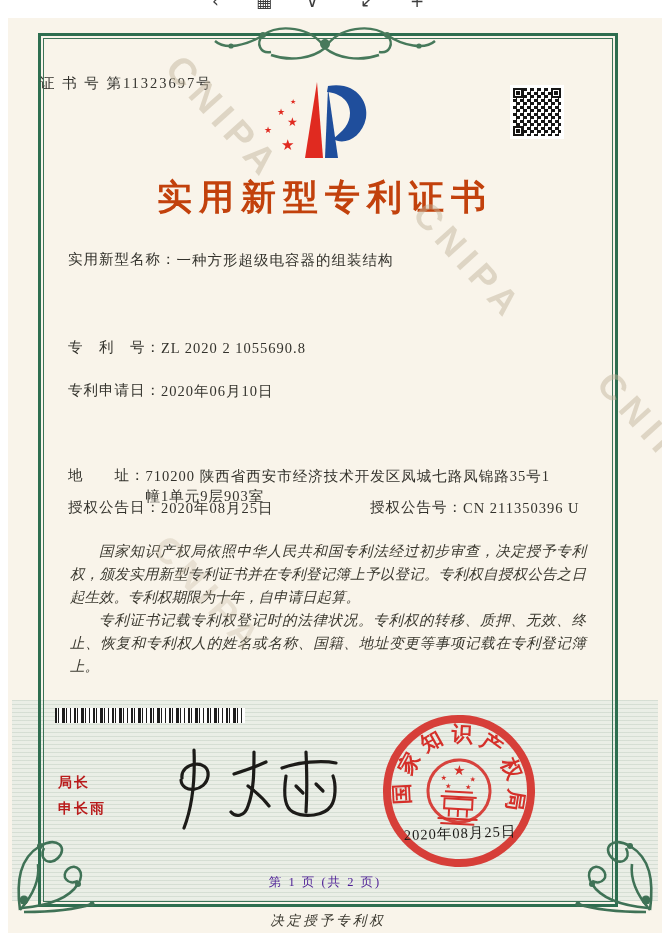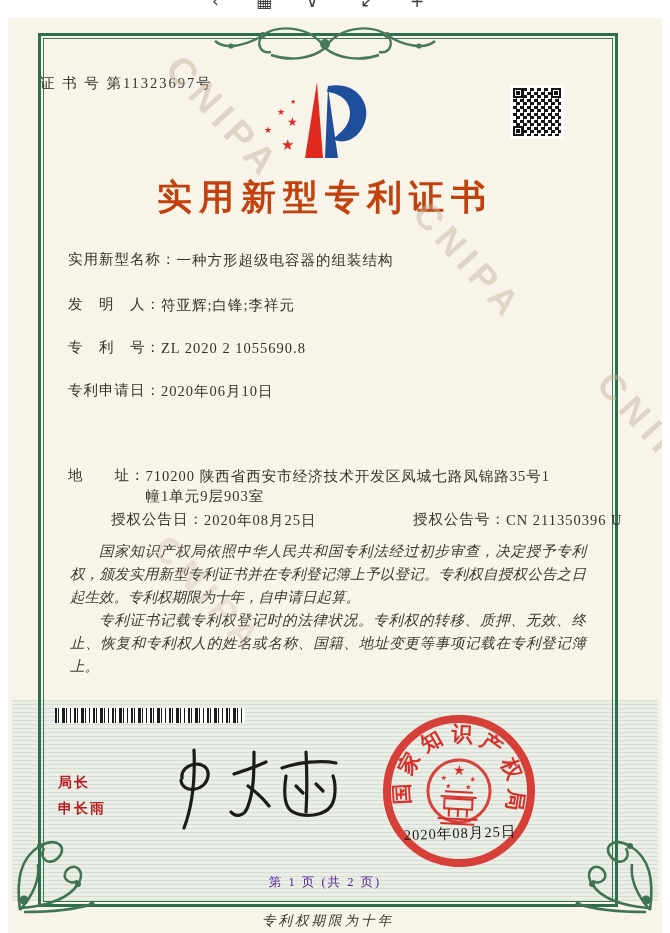--- a/index.html
+++ b/index.html
@@ -47,21 +47,21 @@
     background:repeating-conic-gradient(#161616 0% 25%, #ffffff 0% 50%) 0 0/7px 7px;}
   .finder{position:absolute;width:10px;height:10px;border:2px solid #161616;background:#fff;box-sizing:border-box;}
   .finder::after{content:"";position:absolute;left:1px;top:1px;width:4px;height:4px;background:#161616;}
   .f-tl{left:0;top:0;} .f-tr{right:0;top:0;} .f-bl{left:0;bottom:0;}
 
   .title{position:absolute;left:30px;top:156px;width:574px;text-align:center;
     font-size:35px;font-weight:bold;letter-spacing:7px;color:#c2410c;}
 
   .field-row{position:absolute;left:60px;right:70px;font-size:14.5px;color:#33322c;letter-spacing:1px;}
   .fr-0{top:232px;font-family:Liberation Serif, serif;} .fr-1{top:277px;} .fr-2{top:320px;} .fr-3{top:363px;}
-  .fr-4{top:406px;} .fr-5{top:448px;} .fr-6{top:492px;margin-left:43px;}
+  .fr-4{top:406px;} .fr-5{top:448px;} .fr-6{top:480px;}
   .field-label{display:inline-block;vertical-align:top;white-space:pre;}
   .field-value{display:inline-block;vertical-align:top;max-width:412px;line-height:20px;}
   .grant-no{position:absolute;left:302px;top:0;white-space:nowrap;}
 
   .paras{position:absolute;left:62px;top:522px;width:516px;font-size:14.5px;line-height:23px;
     color:#3a382f;font-style:italic;text-align:justify;}
   .paras p{margin:0;text-indent:2em;}
 
   .barcode{position:absolute;left:47px;top:690px;width:190px;height:15px;background:#fff;
     background-image:repeating-linear-gradient(90deg,
@@ -179,23 +179,20 @@
       <div class="finder f-tl"></div>
       <div class="finder f-tr"></div>
       <div class="finder f-bl"></div>
     </div>
   </div>
 
   <div class="title">实用新型专利证书</div>
 
   <div class="field-row fr-0">
     <span class="field-label">实用新型名称：</span><span class="field-value">一种方形超级电容器的组装结构</span>
-  </div>
-  <div class="field-row fr-1">
-    <span class="field-label">发　明　人：</span><span class="field-value">符亚辉;白锋;李祥元</span>
   </div>
   <div class="field-row fr-2">
     <span class="field-label">专　利　号：</span><span class="field-value">ZL 2020 2 1055690.8</span>
   </div>
   <div class="field-row fr-3">
     <span class="field-label">专利申请日：</span><span class="field-value">2020年06月10日</span>
   </div>
   <div class="field-row fr-5">
     <span class="field-label">地　　址：</span><span class="field-value">710200 陕西省西安市经济技术开发区凤城七路凤锦路35号1幢1单元9层903室</span>
   </div>
@@ -255,15 +252,15 @@
       <span class="seal-char" style="transform: rotate(-64deg) translateY(-57px);">家</span>
       <span class="seal-char" style="transform: rotate(-32deg) translateY(-57px);">知</span>
       <span class="seal-char" style="transform: rotate(0deg) translateY(-57px);">识</span>
       <span class="seal-char" style="transform: rotate(32deg) translateY(-57px);">产</span>
       <span class="seal-char" style="transform: rotate(64deg) translateY(-57px);">权</span>
       <span class="seal-char" style="transform: rotate(96deg) translateY(-57px);">局</span>
     </div>
   <div class="seal-date">2020年08月25日</div>
 
   <div class="page-number">第 1 页 (共 2 页)</div>
-  <div class="cont-note">专利权期限为十年</div>
+  <div class="cont-note">决定授予专利权</div>
 
 </div>
 
 </body></html>

